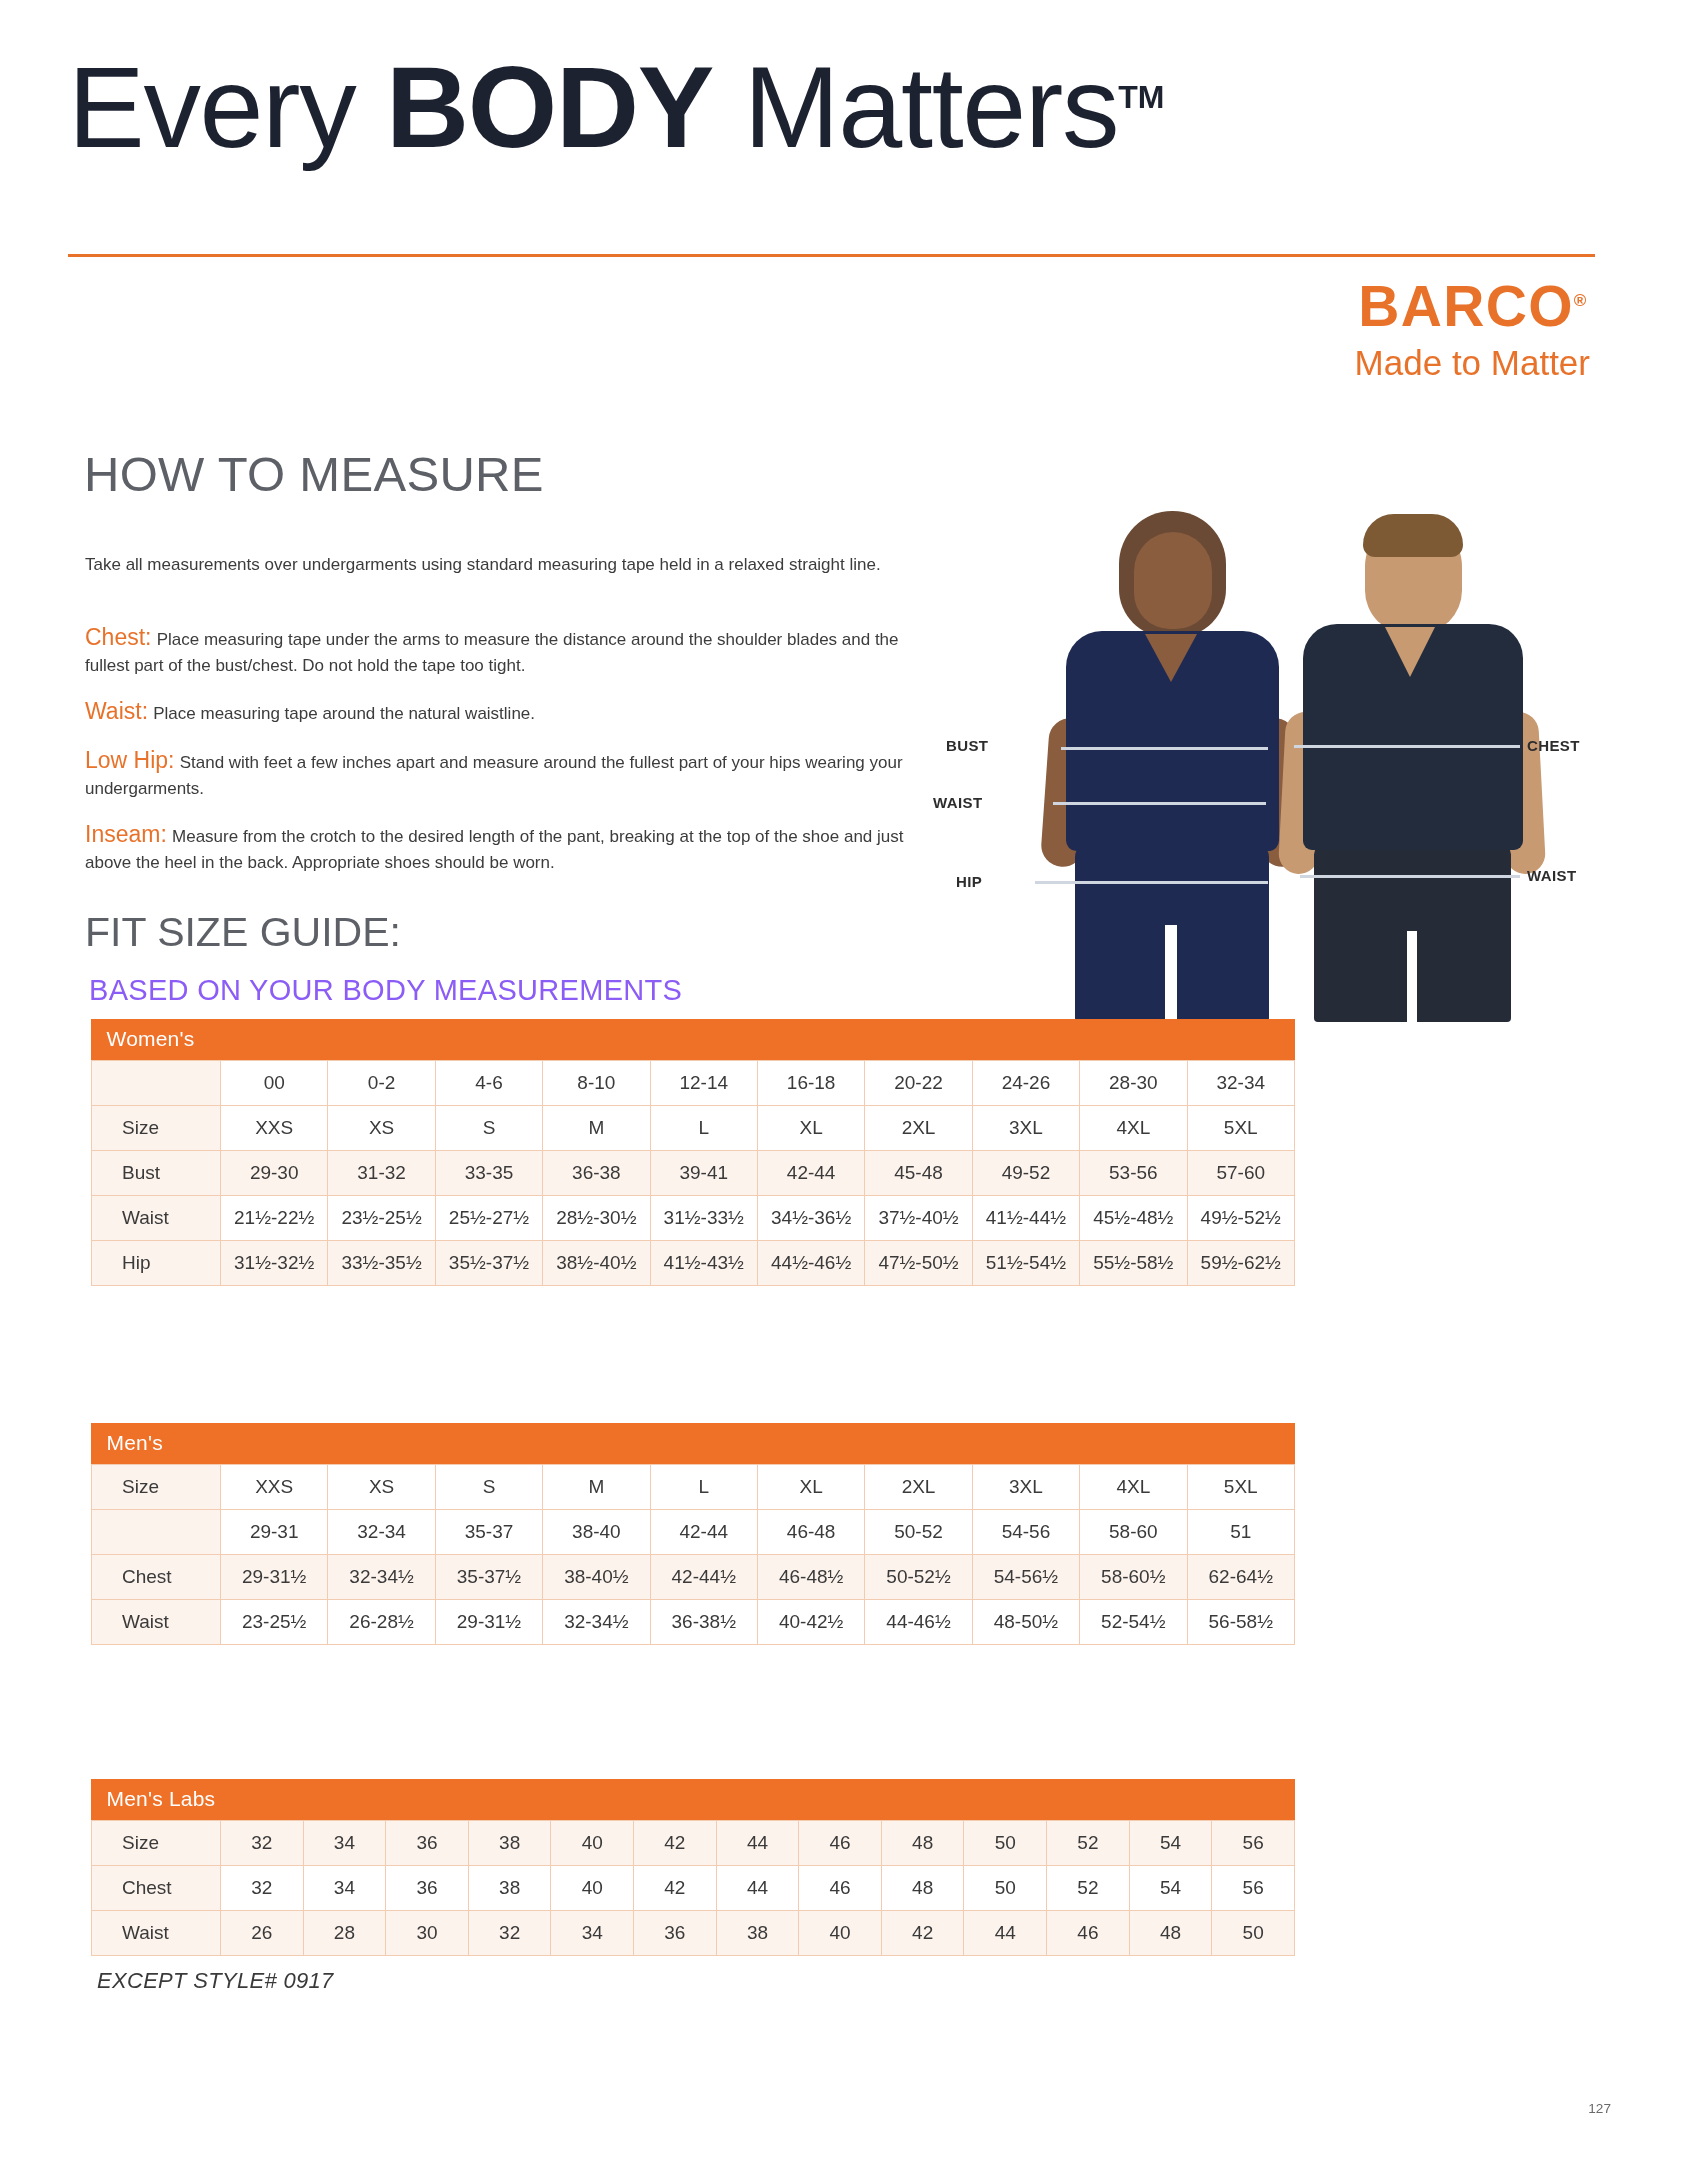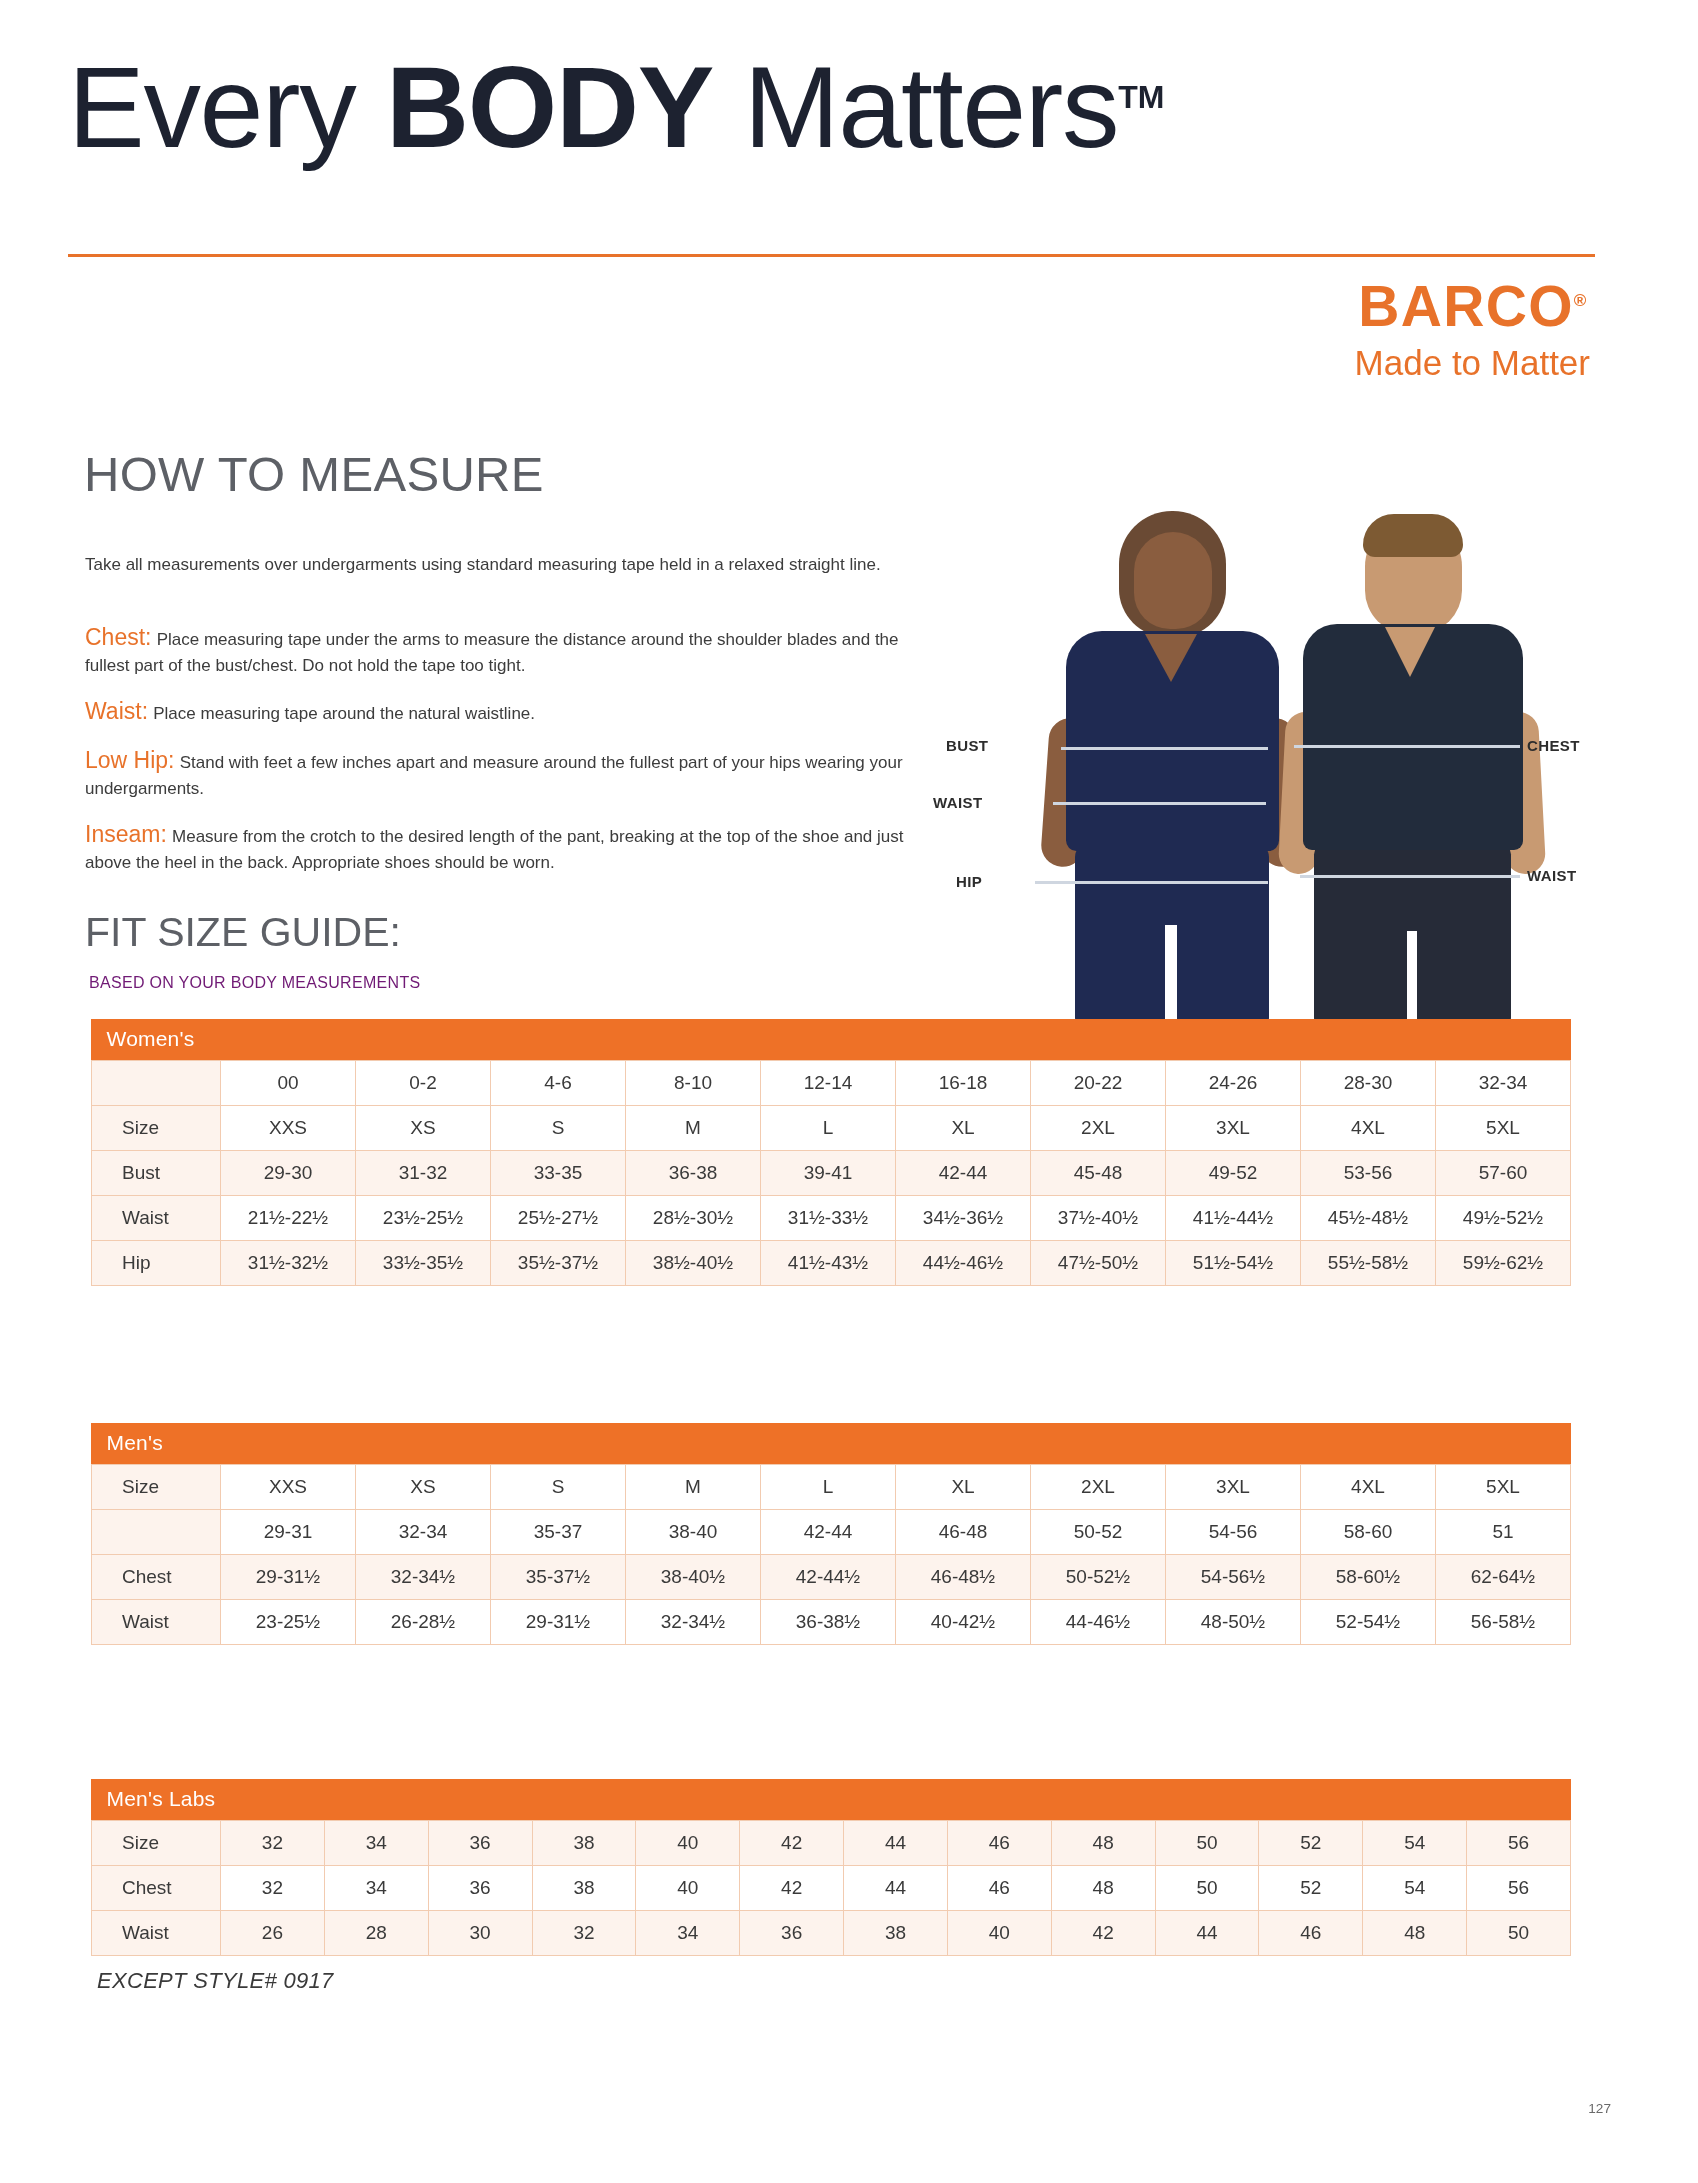--- a/index.html
+++ b/index.html
@@ -124,22 +124,22 @@
     left: 85px;
     top: 909px;
     font-size: 41px;
     color: #5d6066;
     font-weight: 400;
   }
   .h3 {
     position: absolute;
     left: 89px;
     top: 974px;
-    font-size: 16px;
-    color: #701a75;
+    font-size: 29px;
+    color: #8b5cf6;
     font-weight: 400;
     letter-spacing: 0.3px;
   }
 
   
   .photo {
     position: absolute;
     left: 996px;
     top: 498px;
     width: 550px;
@@ -271,21 +271,21 @@
     color: #2d2d2d;
     letter-spacing: 0.4px;
   }
   .tape-label.l-bust  { left: 946px; top: 737px; }
   .tape-label.l-waist { left: 933px; top: 794px; }
   .tape-label.l-hip   { left: 956px; top: 873px; }
   .tape-label.r-chest { left: 1527px; top: 737px; }
   .tape-label.r-waist { left: 1527px; top: 867px; }
 
   
-  .tbl-wrap { position: absolute; left: 91px; width: 1480px; }
+  .tbl-wrap { position: absolute; left: 91px; width: 1204px; }
   .tbl-wrap.women { top: 1019px; }
   .tbl-wrap.men   { top: 1423px; }
   .tbl-wrap.labs  { top: 1779px; }
 
   .tbl-title {
     background: #ee7127;
     color: #ffffff;
     font-size: 21px;
     padding: 8.4px 0 8.4px 15.5px;
     letter-spacing: 0.2px;

